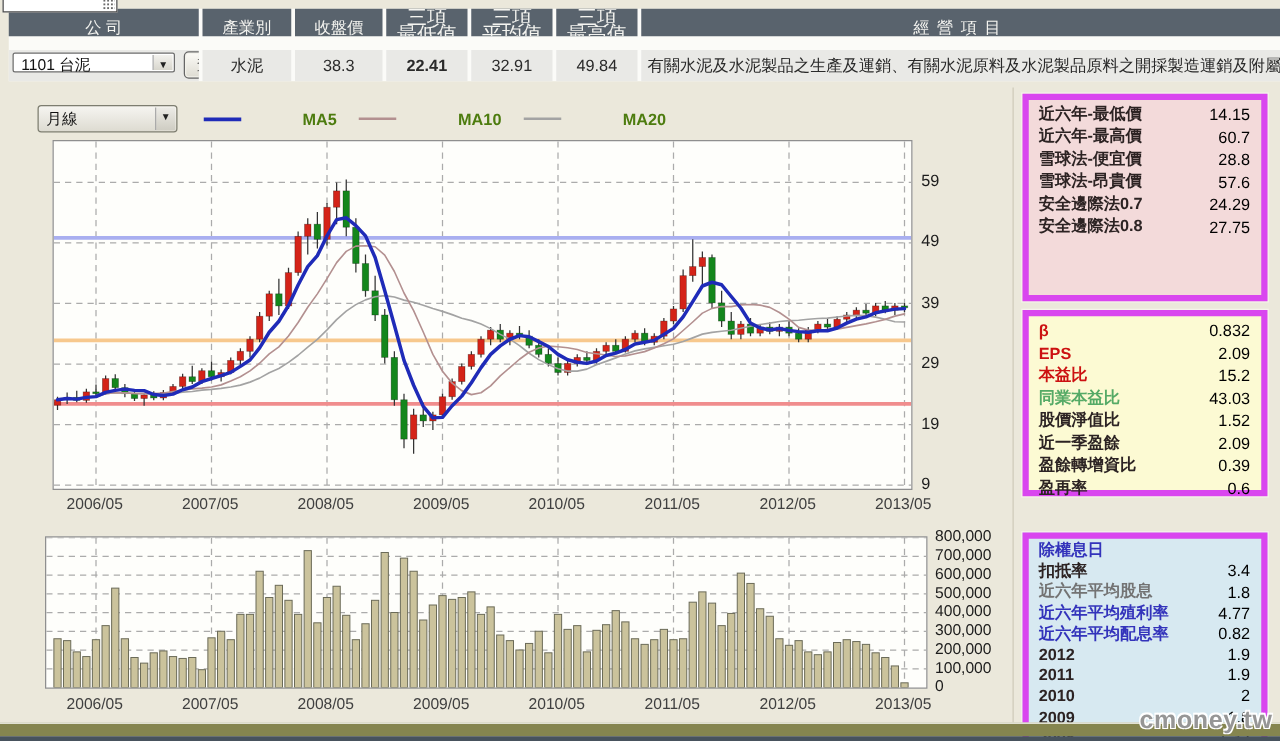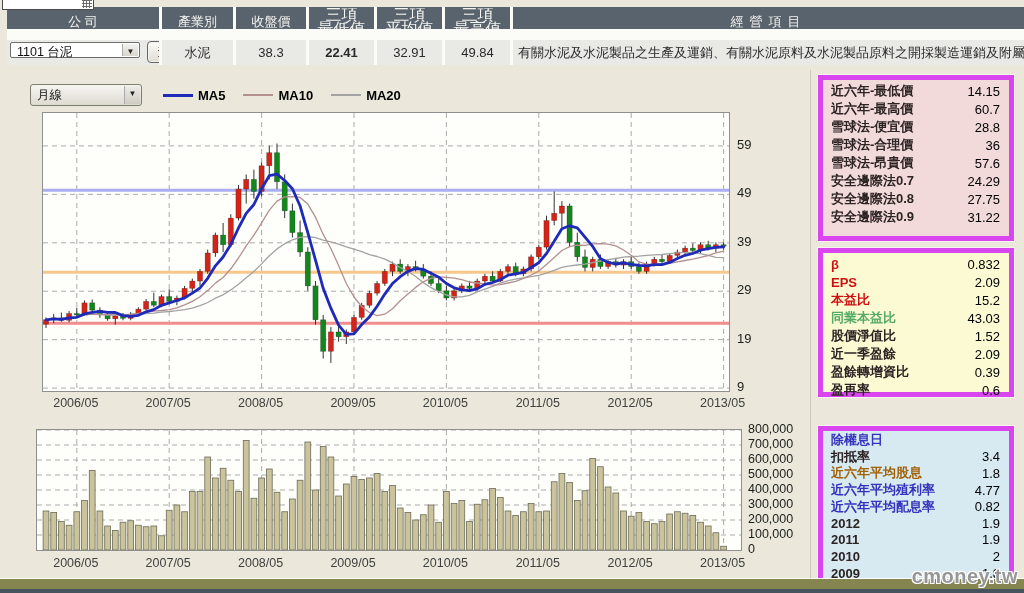--- a/index.html
+++ b/index.html
@@ -40,21 +40,21 @@
   .btn-query { position:absolute; left:140px; top:1px; width:46px; height:22px; border:1px solid #666;
     border-radius:4px; background:linear-gradient(#fcfbf7,#dedcd2); font-size:12.5px; color:#222;
     text-align:center; line-height:20px; box-shadow:0 0 0 1px #f2f1ea inset; }
   .period-combo { left:30px; top:84px; width:112px; height:22px; z-index:3;
     background:linear-gradient(#f6f5f1,#dddbd1); border-radius:3px; border:1px solid #7d7d70; line-height:20px; }
 
   
   .legend { left:163px; top:87px; display:flex; gap:18px; align-items:center; height:16px; z-index:3; }
   .leg-item { display:flex; align-items:center; gap:5px; }
   .leg-swatch { display:inline-block; width:30px; }
-  .leg-label { font-size:13px; font-weight:600; color:#000000; }
+  .leg-label { font-size:13px; font-weight:600; color:#4d7c0f;margin-left:44px; }
 
   
   .plot { background:#fefefb; border:1px solid #8f8f8f; }
   #price-plot { left:42px; top:112px; width:688px; height:280px; }
   #vol-plot   { left:36px; top:429px; width:706px; height:122px; }
   .ylab { position:absolute; font-size:13px; color:#1c1c1c; }
   .xlab { position:absolute; font-size:12.5px; color:#404040; text-align:center; width:52px; }
 
   
   .vdiv { left:810px; top:70px; width:1px; height:508px; background:#cfcaba; }
@@ -502,39 +502,31 @@
     </div>
     <div class="stat-row">
       <span class="stat-label">近六年-最高價</span>
       <span class="stat-value">60.7</span>
     </div>
     <div class="stat-row">
       <span class="stat-label">雪球法-便宜價</span>
       <span class="stat-value">28.8</span>
     </div>
     <div class="stat-row">
-      <span class="stat-label">雪球法-合理價</span>
-      <span class="stat-value">36</span>
-    </div>
-    <div class="stat-row">
       <span class="stat-label">雪球法-昂貴價</span>
       <span class="stat-value">57.6</span>
     </div>
     <div class="stat-row">
       <span class="stat-label">安全邊際法0.7</span>
       <span class="stat-value">24.29</span>
     </div>
     <div class="stat-row">
       <span class="stat-label">安全邊際法0.8</span>
       <span class="stat-value">27.75</span>
     </div>
-    <div class="stat-row">
-      <span class="stat-label">安全邊際法0.9</span>
-      <span class="stat-value">31.22</span>
-    </div>
   </div>
 <div class="abs panel panel-yellow" id="panel-yellow">
     <div class="stat-row">
       <span class="stat-label" style="color: rgb(204, 17, 17);">β</span>
       <span class="stat-value">0.832</span>
     </div>
     <div class="stat-row">
       <span class="stat-label" style="color: rgb(204, 17, 17);">EPS</span>
       <span class="stat-value">2.09</span>
     </div>
@@ -566,21 +558,21 @@
 <div class="abs panel panel-blue" id="panel-blue">
     <div class="stat-row">
       <span class="stat-label" style="color: rgb(51, 51, 187);">除權息日</span>
       <span class="stat-value"></span>
     </div>
     <div class="stat-row">
       <span class="stat-label">扣抵率</span>
       <span class="stat-value">3.4</span>
     </div>
     <div class="stat-row">
-      <span class="stat-label" style="color: #a16207;">近六年平均股息</span>
+      <span class="stat-label" style="color: #737373;">近六年平均股息</span>
       <span class="stat-value">1.8</span>
     </div>
     <div class="stat-row">
       <span class="stat-label" style="color: rgb(51, 51, 187);">近六年平均殖利率</span>
       <span class="stat-value">4.77</span>
     </div>
     <div class="stat-row">
       <span class="stat-label" style="color: rgb(51, 51, 187);">近六年平均配息率</span>
       <span class="stat-value">0.82</span>
     </div>

